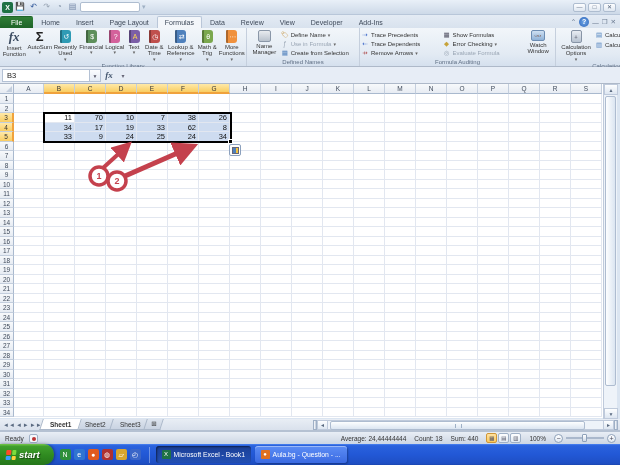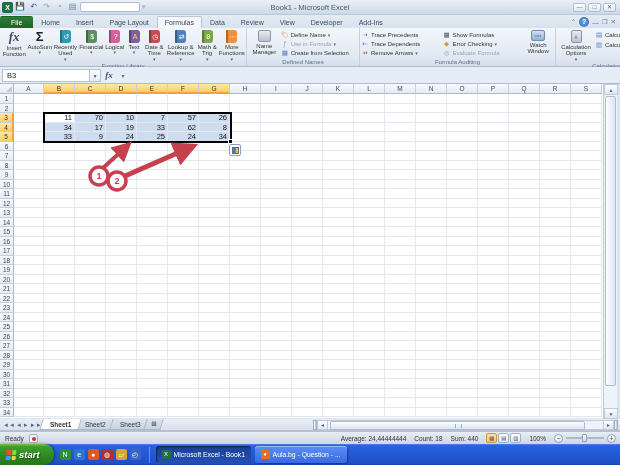--- a/index.html
+++ b/index.html
@@ -167,21 +167,20 @@
         <span class="qat-ic" style="color: rgb(255, 255, 255); background: rgb(30, 113, 69); font-size: 7px; font-weight: bold;">X</span>
         <span class="qat-ic" style="color: rgb(58, 95, 158);">💾</span>
         <span class="qat-ic" style="color: rgb(58, 95, 158);">↶</span>
         <span class="qat-ic" style="color: rgb(154, 166, 181);">↷</span>
         <span class="qat-ic" style="color: rgb(138, 152, 171);">◔</span>
         <span class="qat-ic" style="color: rgb(107, 127, 160);">▤</span>
       </span>
     <span class="qat-box"></span>
     <span class="qat-sep">▾</span>
   </div>
-  <div id="title-text">Book1 - Microsoft Excel</div>
   <div class="winbtns">
     <div class="winbtn">—</div>
     <div class="winbtn">□</div>
     <div class="winbtn">✕</div>
   </div>
 </div>
 
 <div id="tabrow" class="abs">
   <span id="rtabs" style="display:flex;align-items:flex-end;">
       <span class="rtab file">File</span>
@@ -425,21 +424,21 @@
       <div class="cell" style="width: 31px;"></div>
       <div class="cell" style="width: 31px;"></div>
     </div>
     <div class="grow">
       <div class="rhead sel" style="line-height: 9px;">3</div>
       <div class="cell" style="width: 30px;"></div>
       <div class="cell" style="width: 31px;">11</div>
       <div class="cell sel" style="width: 31px;">70</div>
       <div class="cell sel" style="width: 31px;">10</div>
       <div class="cell sel" style="width: 31px;">7</div>
-      <div class="cell sel" style="width: 31px;">57</div>
+      <div class="cell sel" style="width: 31px;">38</div>
       <div class="cell sel" style="width: 31px;">26</div>
       <div class="cell" style="width: 31px;"></div>
       <div class="cell" style="width: 31px;"></div>
       <div class="cell" style="width: 31px;"></div>
       <div class="cell" style="width: 31px;"></div>
       <div class="cell" style="width: 31px;"></div>
       <div class="cell" style="width: 31px;"></div>
       <div class="cell" style="width: 31px;"></div>
       <div class="cell" style="width: 31px;"></div>
       <div class="cell" style="width: 31px;"></div>

